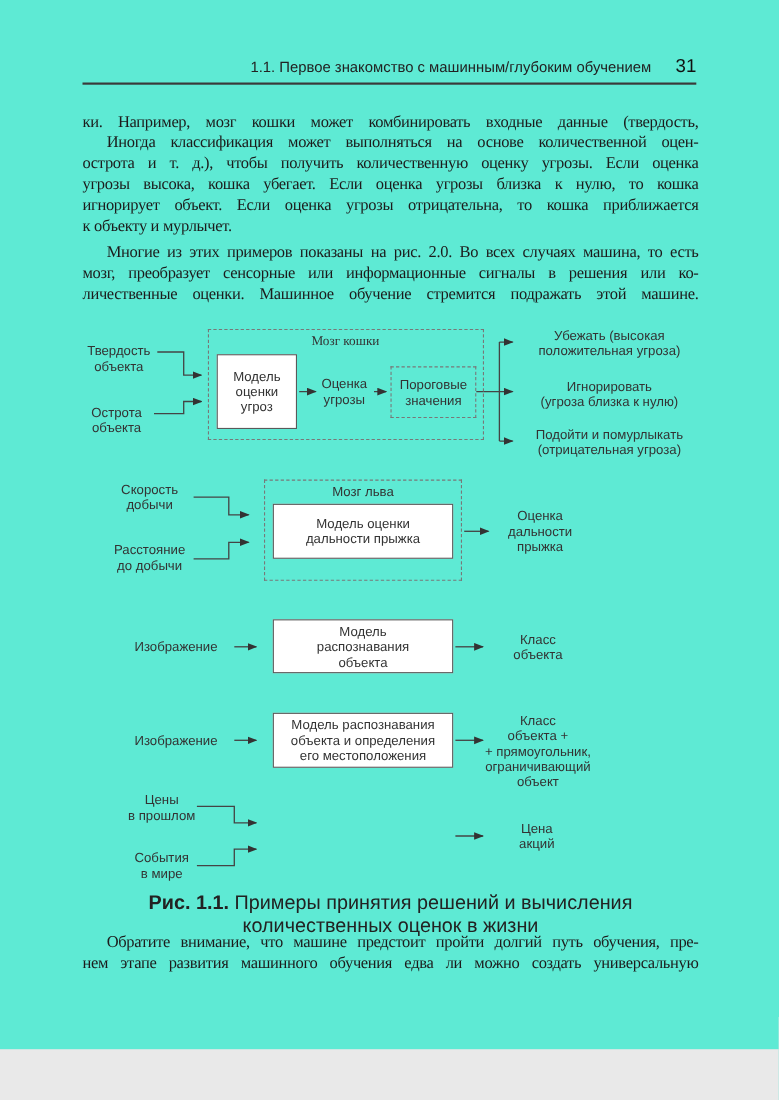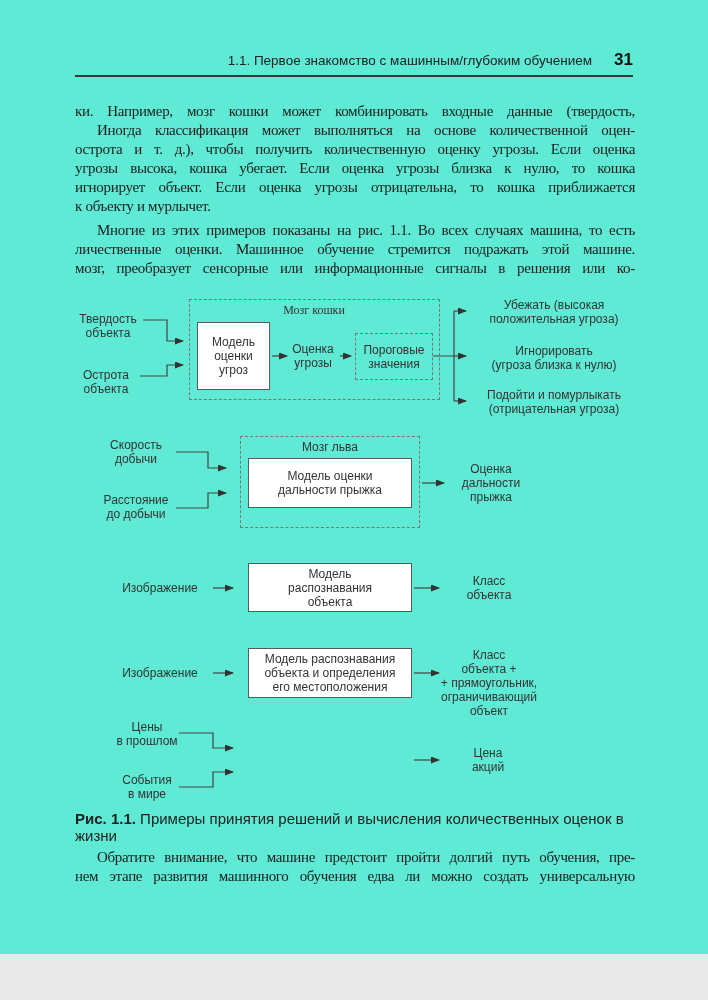--- a/index.html
+++ b/index.html
@@ -2,39 +2,39 @@
 <html><head>
 <meta charset="utf-8">
 <style>
   html,body{margin:0;padding:0;background:#e9e9e9;}
   .page{position:relative;width:708px;height:954px;background:#5eead4;margin:0 auto;
         font-family:"Liberation Serif", serif;color:#1f1f1f;overflow:hidden;}
   
   .hdr{position:absolute;left:75px;top:50px;width:558px;display:flex;justify-content:flex-end;
        align-items:baseline;gap:22px;font-family:"Liberation Sans", sans-serif;}
   .hdr-title{font-size:13.5px;color:#222;}
-  .hdr-page{font-size:17px;font-weight:bold;color:#111;}
+  .hdr-page{font-size:17px;font-weight:normal;color:#111;}
   .hdr-rule{position:absolute;left:75px;top:75px;width:558px;height:2px;background:#3a3a3a;}
   
   .para{position:absolute;left:75px;width:560px;font-size:15px;line-height:19px;
         letter-spacing:-0.3px;color:#1c1c1c;}
   .ln{text-align:justify;text-align-last:justify;}
   .ln.first{padding-left:22px;}
   .ln.last{text-align:left;text-align-last:left;}
   
   .fig{position:absolute;left:0;top:290px;width:708px;height:515px;
        font-family:"Liberation Sans", sans-serif;font-size:12px;line-height:14px;color:#333;}
   .fig svg{position:absolute;left:0;top:0;pointer-events:none;}
   .lbl{position:absolute;transform:translate(-50%,-50%);white-space:pre;text-align:center;width:max-content;}
   .bx{position:absolute;box-sizing:border-box;border:1.4px solid #5a5a5a;display:flex;
       align-items:center;justify-content:center;text-align:center;white-space:pre;background:#fff;}
   .bx.dash{border:1.2px dashed #787878;background:transparent;}
   
   .caption{position:absolute;left:75px;top:810px;width:560px;
-           font-family:"Liberation Sans", sans-serif;font-size:15px;color:#222;}
+           font-family:"Liberation Sans", sans-serif;font-size:18px;color:#222;text-align:center;}
   .caption b{font-weight:bold;}
 </style>
 </head>
 <body>
 
 <div class="page">
 
   <div class="hdr">
     <span class="hdr-title">1.1. Первое знакомство с машинным/глубоким обучением</span>
     <span class="hdr-page">31</span>
@@ -44,23 +44,23 @@
   <div class="para" style="top:102px;">
     <div class="ln">ки. Например, мозг кошки может комбинировать входные данные (твердость,</div>
     <div class="ln first">Иногда классификация может выполняться на основе количественной оцен-</div>
     <div class="ln">острота и т. д.), чтобы получить количественную оценку угрозы. Если оценка</div>
     <div class="ln">угрозы высока, кошка убегает. Если оценка угрозы близка к нулю, то кошка</div>
     <div class="ln">игнорирует объект. Если оценка угрозы отрицательна, то кошка приближается</div>
     <div class="ln last">к объекту и мурлычет.</div>
   </div>
 
   <div class="para" style="top:221px;">
-    <div class="ln first">Многие из этих примеров показаны на рис. 1.1. Во всех случаях машина, то есть</div>
+    <div class="ln first">Многие из этих примеров показаны на рис. 2.0. Во всех случаях машина, то есть</div>
+    <div class="ln">мозг, преобразует сенсорные или информационные сигналы в решения или ко-</div>
     <div class="ln">личественные оценки. Машинное обучение стремится подражать этой машине.</div>
-    <div class="ln">мозг, преобразует сенсорные или информационные сигналы в решения или ко-</div>
   </div>
 
   <div class="fig">
     <svg width="708" height="515" viewBox="0 0 708 515">
       <defs>
         <marker id="arr" markerWidth="9" markerHeight="8" refX="8" refY="3.5" orient="auto" markerUnits="userSpaceOnUse">
           <path d="M0,0 L9,3.5 L0,7 z" fill="#333"></path>
         </marker>
       </defs>
       <g stroke="#444" stroke-width="1.2" fill="none">

